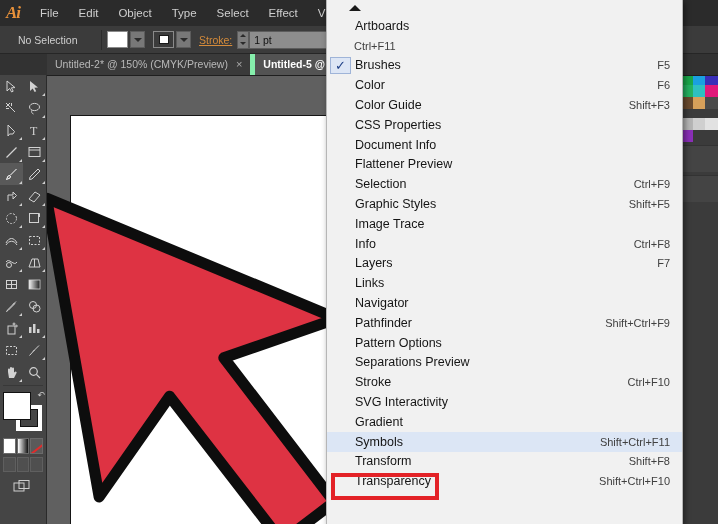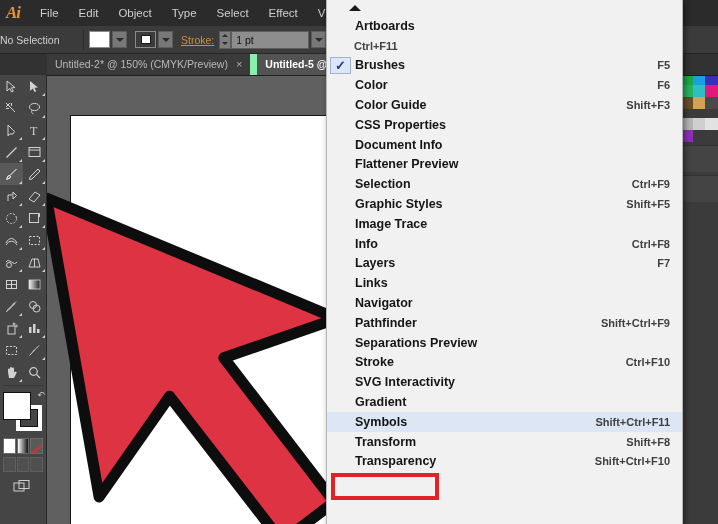--- a/index.html
+++ b/index.html
@@ -30,21 +30,21 @@
     white-space:nowrap;
   }
   .mb-item.active{background:#4a4a4a;color:#ffffff;}
 
   
   .controlbar{
     position:absolute;left:0;top:26px;width:718px;height:27px;
     background:#3b3b3b;border-bottom:1px solid #262626;
     display:flex;align-items:center;z-index:5;
   }
-  .ctl-label{color:#cfcfcf;font-size:10.5px;width:78px;}
+  .ctl-label{color:#cfcfcf;font-size:10.5px;padding-left:6px;width:78px;margin-left:12px;}
   .sep-v{width:1px;height:20px;background:#2b2b2b;margin:0 5px;}
   .sw-white{width:19px;height:15px;background:#ffffff;border:1px solid #8a8a8a;}
   .sw-box{width:19px;height:15px;background:#3b3b3b;border:1px solid #8a8a8a;
           display:flex;align-items:center;justify-content:center;}
   .sw-box i{display:block;width:8px;height:7px;background:#ffffff;border:1px solid #1a1a1a;}
   .dd-arrow{
     width:13px;height:15px;background:#787878;border:1px solid #5c5c5c;
     margin-left:2px;display:flex;align-items:center;justify-content:center;
   }
   .dd-arrow:after{content:"";border-left:4px solid transparent;border-right:4px solid transparent;
@@ -64,21 +64,21 @@
 
   
   .tabbar{
     position:absolute;left:0;top:53px;width:718px;height:22px;
     background:#323232;border-bottom:1px solid #1f1f1f;
     display:flex;align-items:stretch;z-index:4;
   }
   .tab{
     display:flex;align-items:center;gap:8px;padding:0 8px;
     font-size:10.5px;color:#b9b9b9;background:#3a3a3a;
-    border-right:7px solid #86efac;
+    border-right:5px solid #86efac;
   }
   .tab.active{background:#535353;color:#ffffff;font-weight:bold;}
   .tab .x{font-size:11px;color:#aaa;}
 
   
   .toolpanel{
     position:absolute;left:0;top:75px;width:46px;height:449px;
     background:#454545;border-right:1px solid #2a2a2a;z-index:4;
   }
   .toolgrid{display:grid;grid-template-columns:23px 23px;}
@@ -136,21 +136,21 @@
 
   .whitepanel{position:absolute;right:0;top:250px;width:38px;height:150px;background:#f2f2f2;border-top:1px solid #999;}
   .wp-row{height:13px;border-bottom:1px solid #d0d0d0;}
   .darkfill{position:absolute;right:0;top:400px;width:38px;height:124px;background:#4a4a4a;}
 
   
   .dropdown{
     position:absolute;left:326px;top:0;width:355px;height:524px;
     background:#f1f1f1;border:1px solid #b6b6b6;border-top:none;
     box-shadow:2px 2px 6px rgba(0,0,0,.45);
-    z-index:10;overflow:hidden;font-weight:bold;
+    z-index:10;overflow:hidden;
   }
   .dd-scroll{height:16px;display:flex;align-items:center;justify-content:flex-start;padding-left:22px;}
   .dd-scroll .tri{width:0;height:0;border-left:6px solid transparent;border-right:6px solid transparent;border-bottom:6px solid #1a1a1a;}
   .dd-list{position:relative;}
   .dd-row{
     display:flex;align-items:center;height:19.8px;
     font-size:12.5px;color:#151515;position:relative;
   }
   .dd-row .chk{width:27px;text-align:center;font-size:12px;color:#1b3f8f;}
   .dd-row .chkbox{
@@ -581,20 +581,25 @@
           <div class="lbl">Navigator</div>
           <div class="key"></div>
         </div>
         <div class="dd-row">
           <div class="chk"></div>
           <div class="lbl">Pathfinder</div>
           <div class="key">Shift+Ctrl+F9</div>
         </div>
         <div class="dd-row">
           <div class="chk"></div>
+          <div class="lbl">Pattern Options</div>
+          <div class="key"></div>
+        </div>
+        <div class="dd-row">
+          <div class="chk"></div>
           <div class="lbl">Separations Preview</div>
           <div class="key"></div>
         </div>
         <div class="dd-row">
           <div class="chk"></div>
           <div class="lbl">Stroke</div>
           <div class="key">Ctrl+F10</div>
         </div>
         <div class="dd-row">
           <div class="chk"></div>

